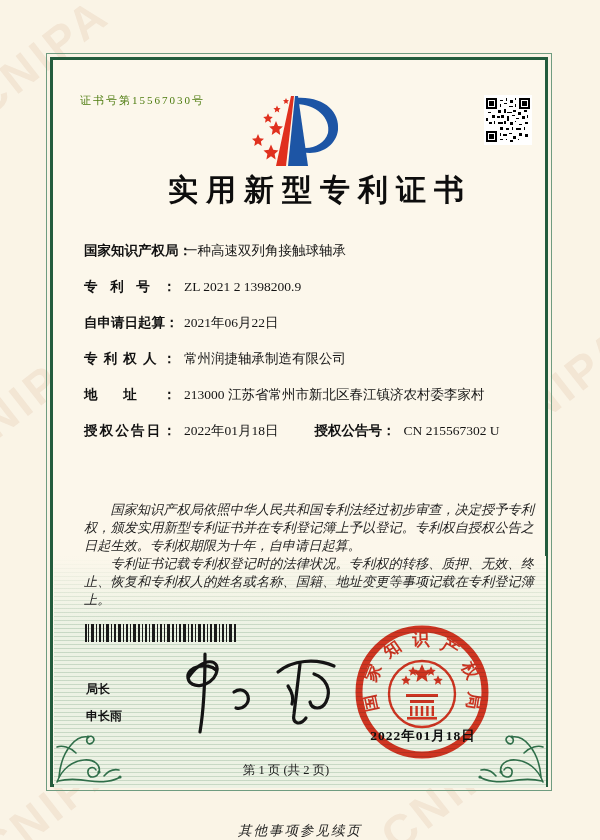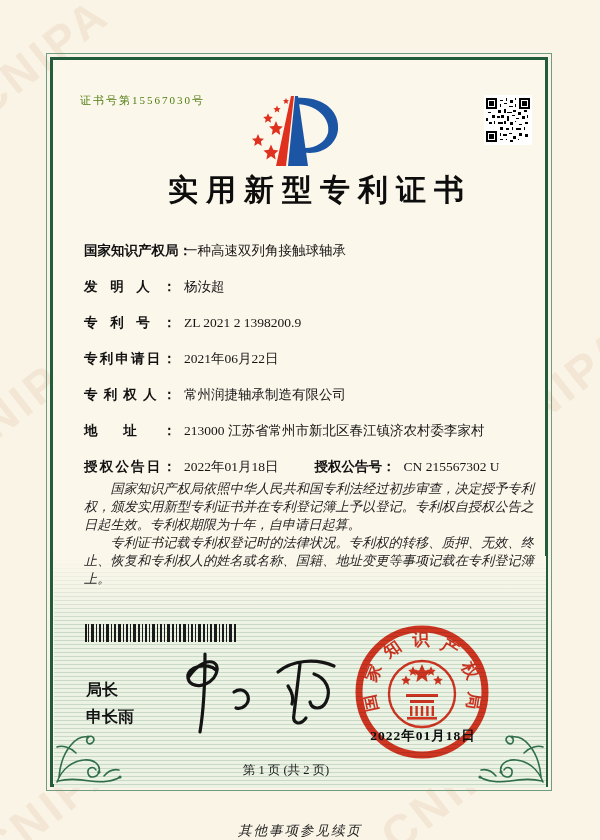--- a/index.html
+++ b/index.html
@@ -52,29 +52,29 @@
   .flabel{
     display:inline-block;width:92px;vertical-align:top;
     text-align:justify;text-align-last:justify;font-weight:600;color:#111;
   }
   .flabel::after{content:"：";}
   .flabel2{font-weight:600;color:#111;}
   .flabel2::after{content:"：";}
   .fval{margin-left:8px;color:#151515;}
   .grant-no-group{margin-left:36px;}
   .paras{
-    position:absolute;left:84px;top:480px;width:450px;z-index:3;
+    position:absolute;left:84px;top:501px;width:450px;z-index:3;
     font-size:13.2px;line-height:18px;text-align:justify;
     font-style:italic;color:#1f1f1f;
   }
   .paras p{margin:0;text-indent:2em;}
   .barcode{position:absolute;left:85px;top:624px;z-index:3;}
   .signer{
     position:absolute;left:86px;top:676px;z-index:3;
-    font-size:16px;font-weight:600;line-height:27px;color:#141414;
+    font-size:12px;font-weight:600;line-height:27px;color:#141414;
   }
   .signature{position:absolute;left:150px;top:648px;z-index:3;}
   .seal{position:absolute;left:352px;top:622px;z-index:4;mix-blend-mode:multiply;opacity:.94;}
   .seal-date{
     position:absolute;left:341px;top:727px;width:164px;z-index:5;
     text-align:center;font-size:13.5px;font-weight:600;letter-spacing:1px;color:#101010;
   }
   .page-info{
     position:absolute;left:50px;top:762px;width:472px;z-index:3;
     text-align:center;font-size:12.5px;color:#1c1c1c;
@@ -215,27 +215,24 @@
   </g>
 </svg>
 
 <div class="title">实用新型专利证书</div>
 
 <div class="fields">
   <div class="frow">
     <span class="flabel">国家知识产权局</span><span class="fval">一种高速双列角接触球轴承</span>
   </div>
   <div class="frow">
-    <span class="flabel">发明人</span><span class="fval">杨汝超</span>
-  </div>
-  <div class="frow">
     <span class="flabel">专利号</span><span class="fval">ZL 2021 2 1398200.9</span>
   </div>
   <div class="frow">
-    <span class="flabel">专利申请日</span><span class="fval">2021年06月22日</span>
+    <span class="flabel">自申请日起算</span><span class="fval">2021年06月22日</span>
   </div>
   <div class="frow">
     <span class="flabel">专利权人</span><span class="fval">常州润捷轴承制造有限公司</span>
   </div>
   <div class="frow">
     <span class="flabel">地址</span><span class="fval">213000 江苏省常州市新北区春江镇济农村委李家村</span>
   </div>
   <div class="frow">
     <span class="flabel">授权公告日</span><span class="fval">2022年01月18日</span><span class="grant-no-group"><span class="flabel2">授权公告号</span><span class="fval">CN 215567302 U</span></span>
   </div>

